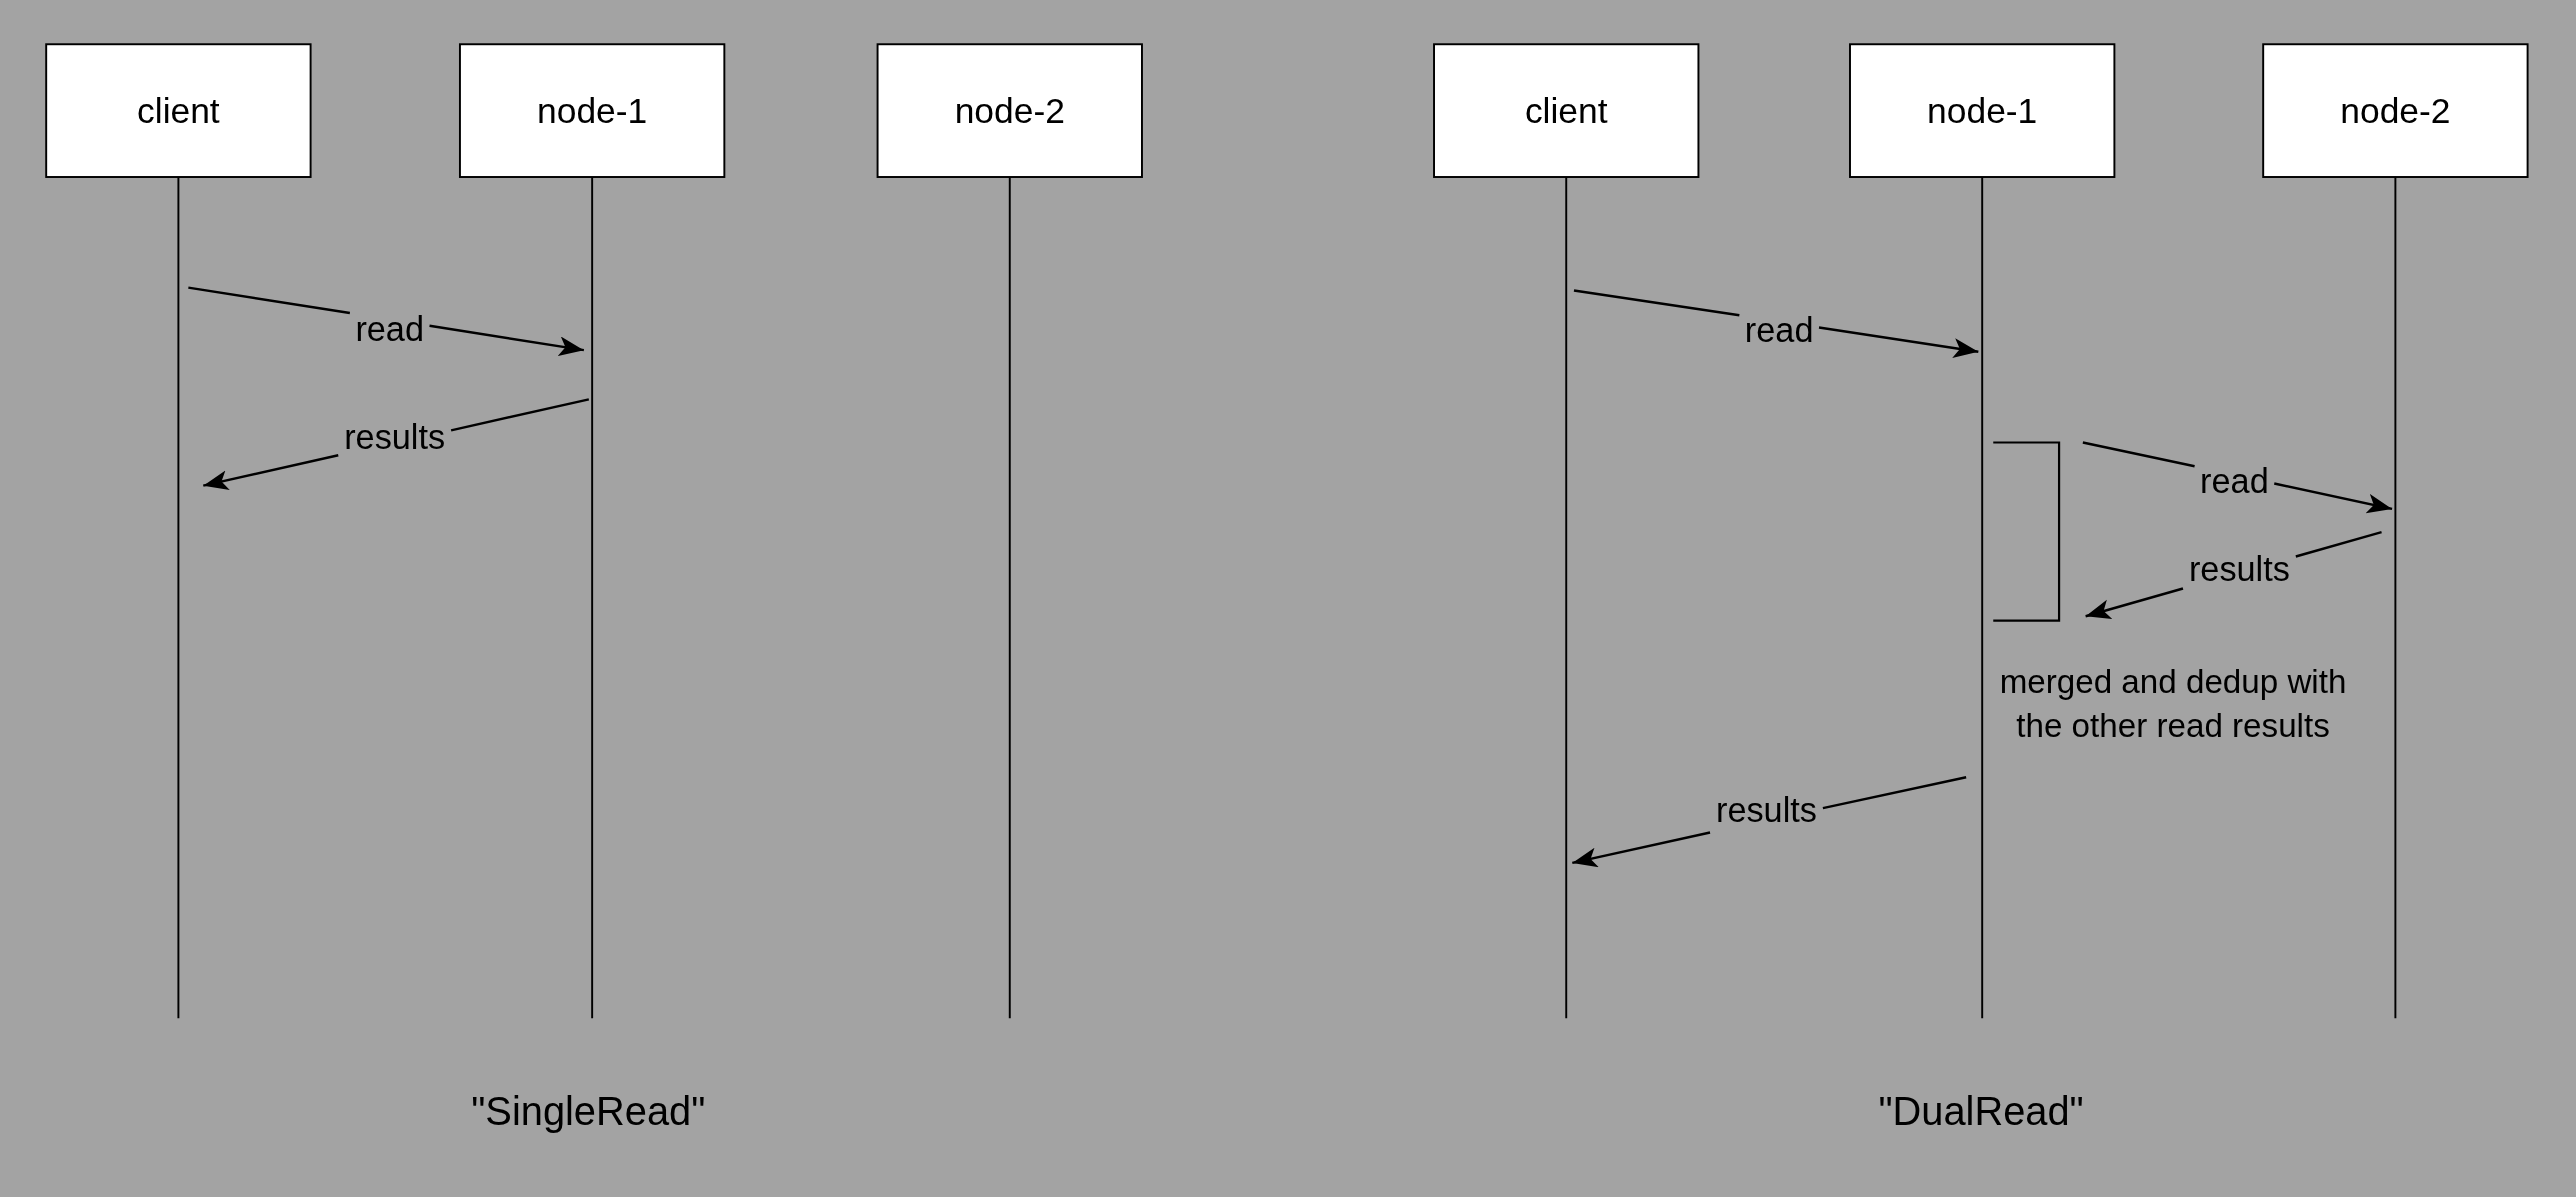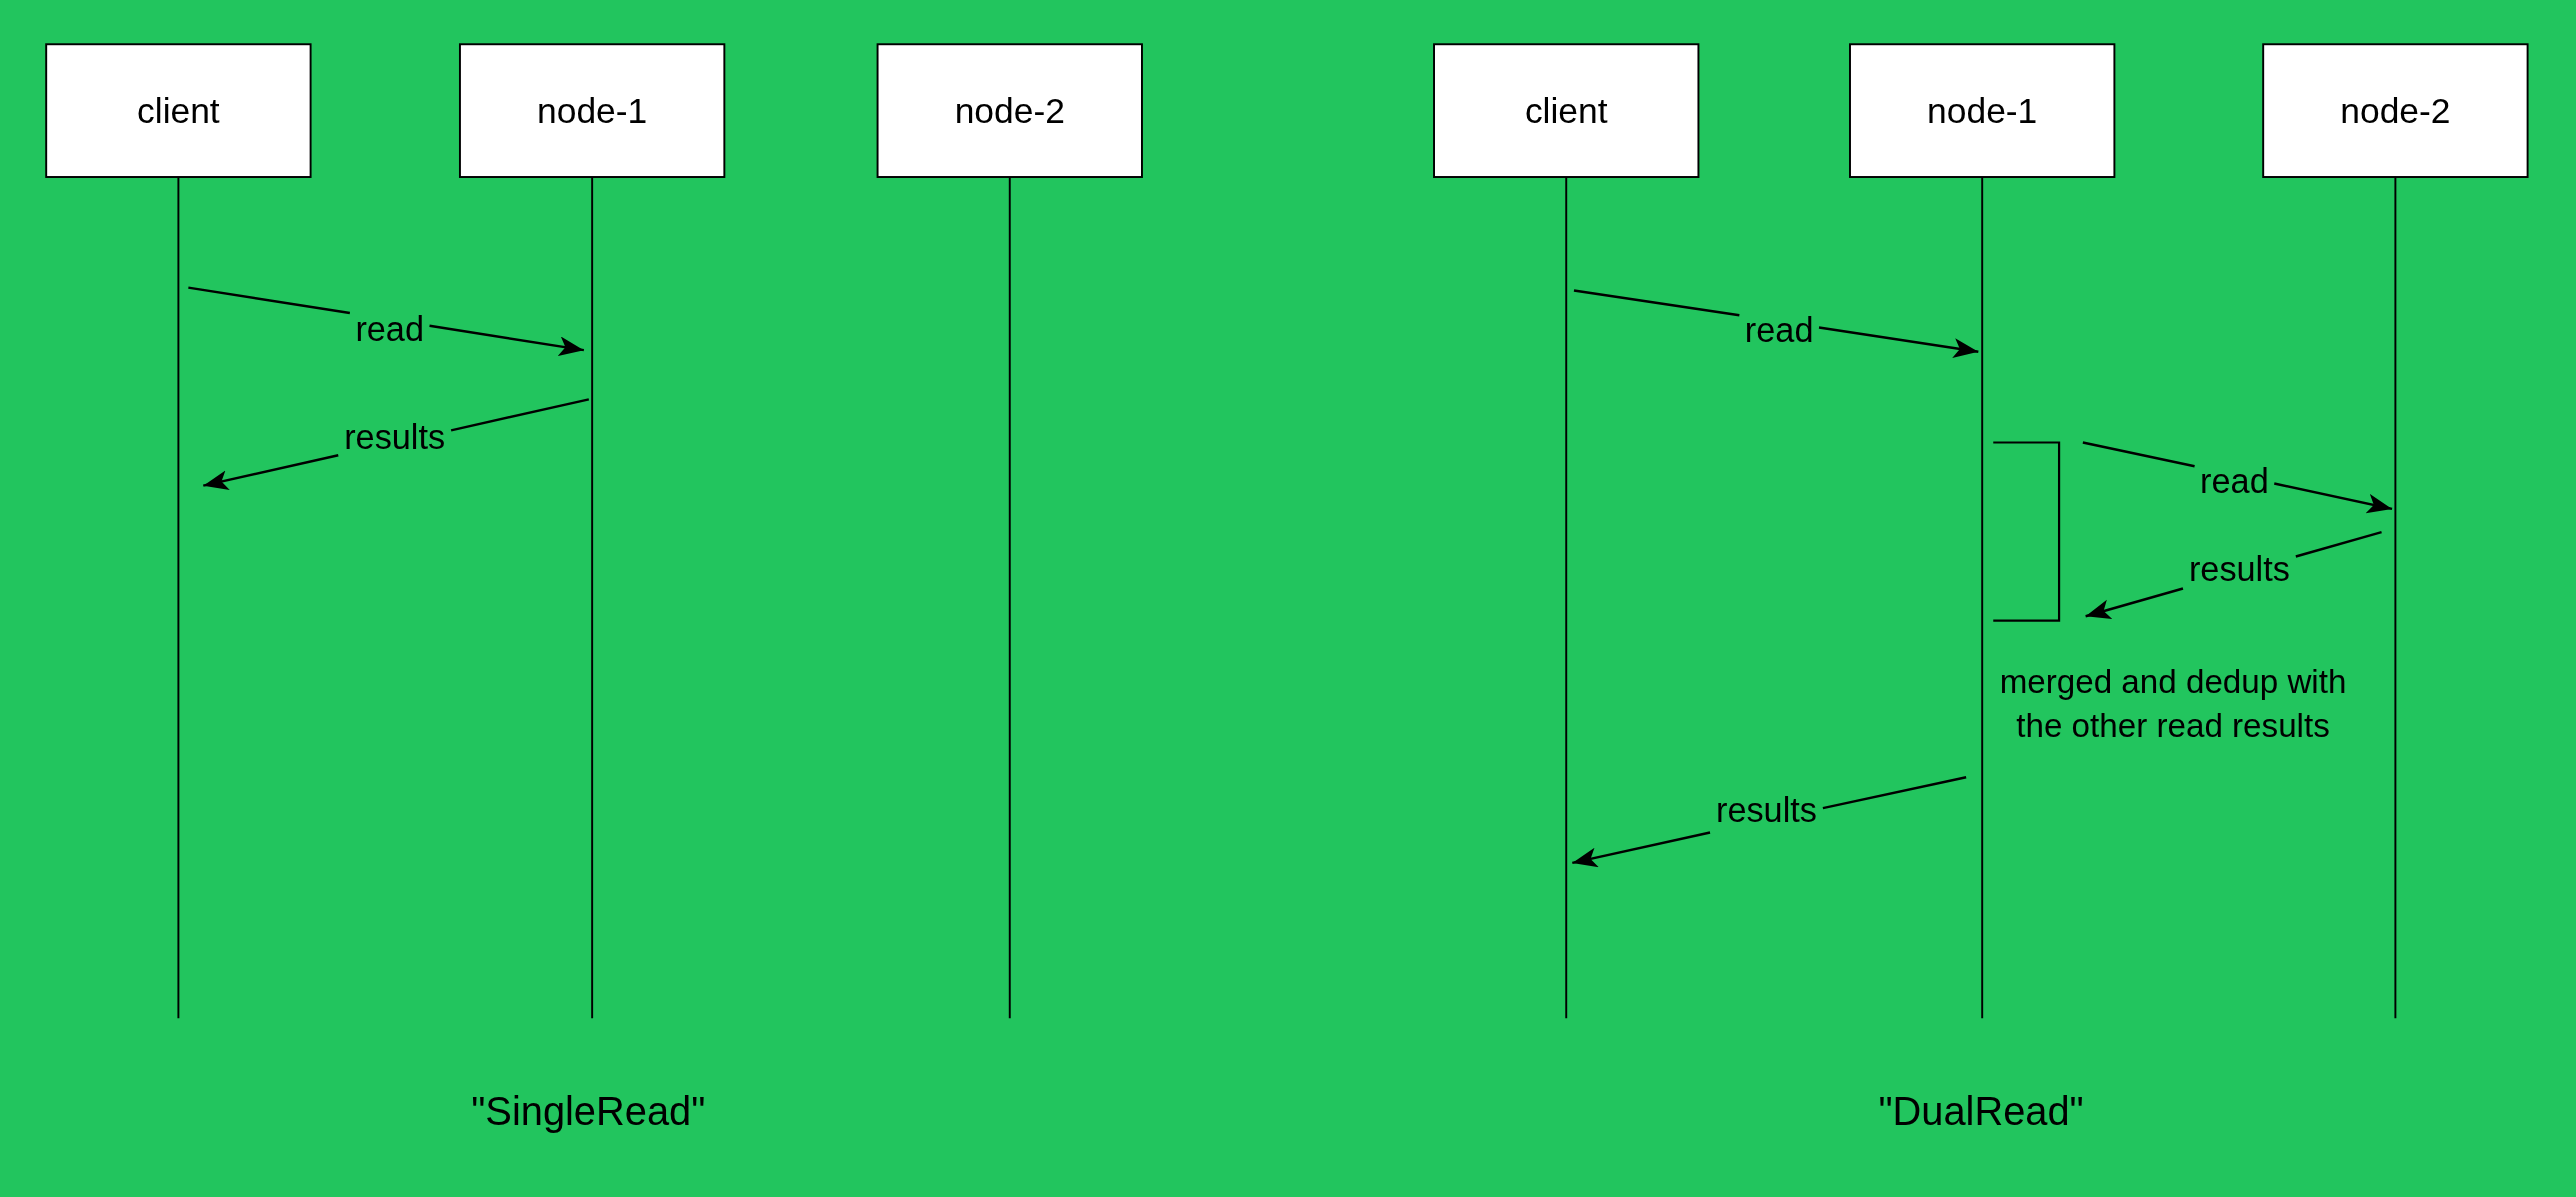--- a/index.html
+++ b/index.html
@@ -4,21 +4,21 @@
 <style>
   html, body {
     margin: 0;
     padding: 0;
     background: #ffffff;
   }
   .page {
     position: relative;
     width: 2576px;
     height: 1197px;
-    background: #22c55e;
+    background: #a3a3a3;
     overflow: hidden;
   }
   svg {
     display: block;
     width: 2576px;
     height: 1197px;
   }
   .stroke {
     stroke: #000000;
     fill: none;

